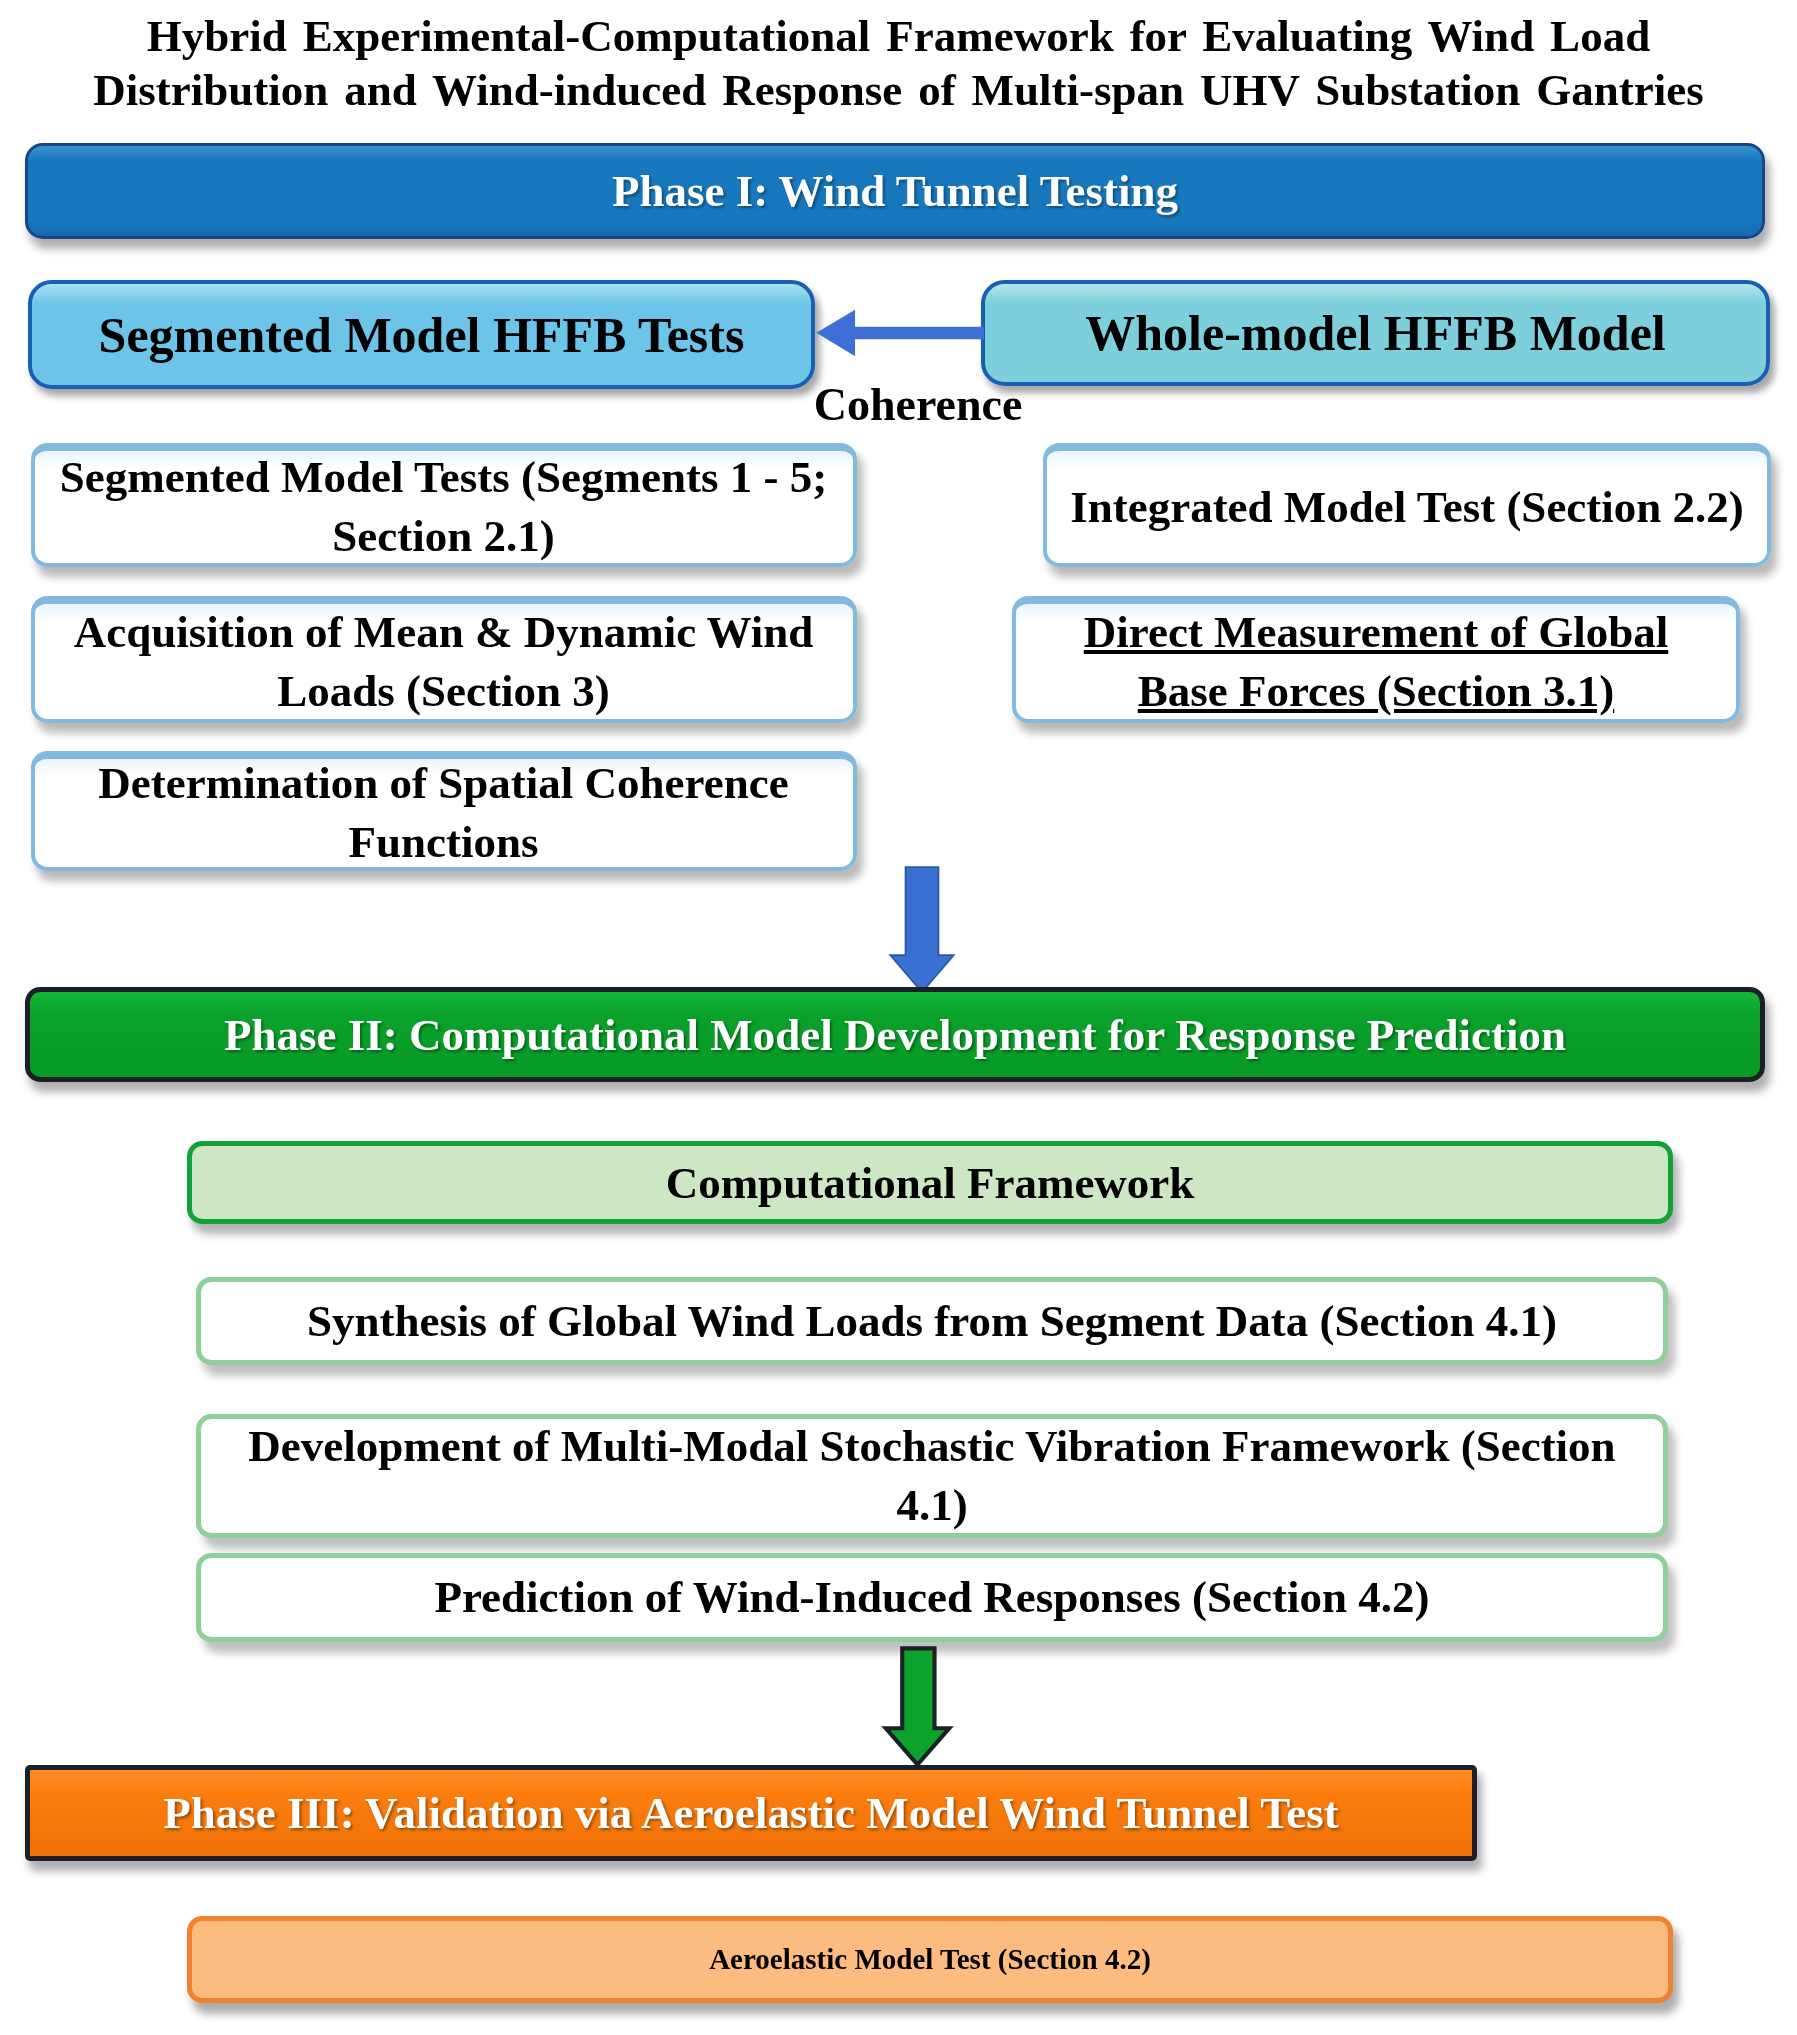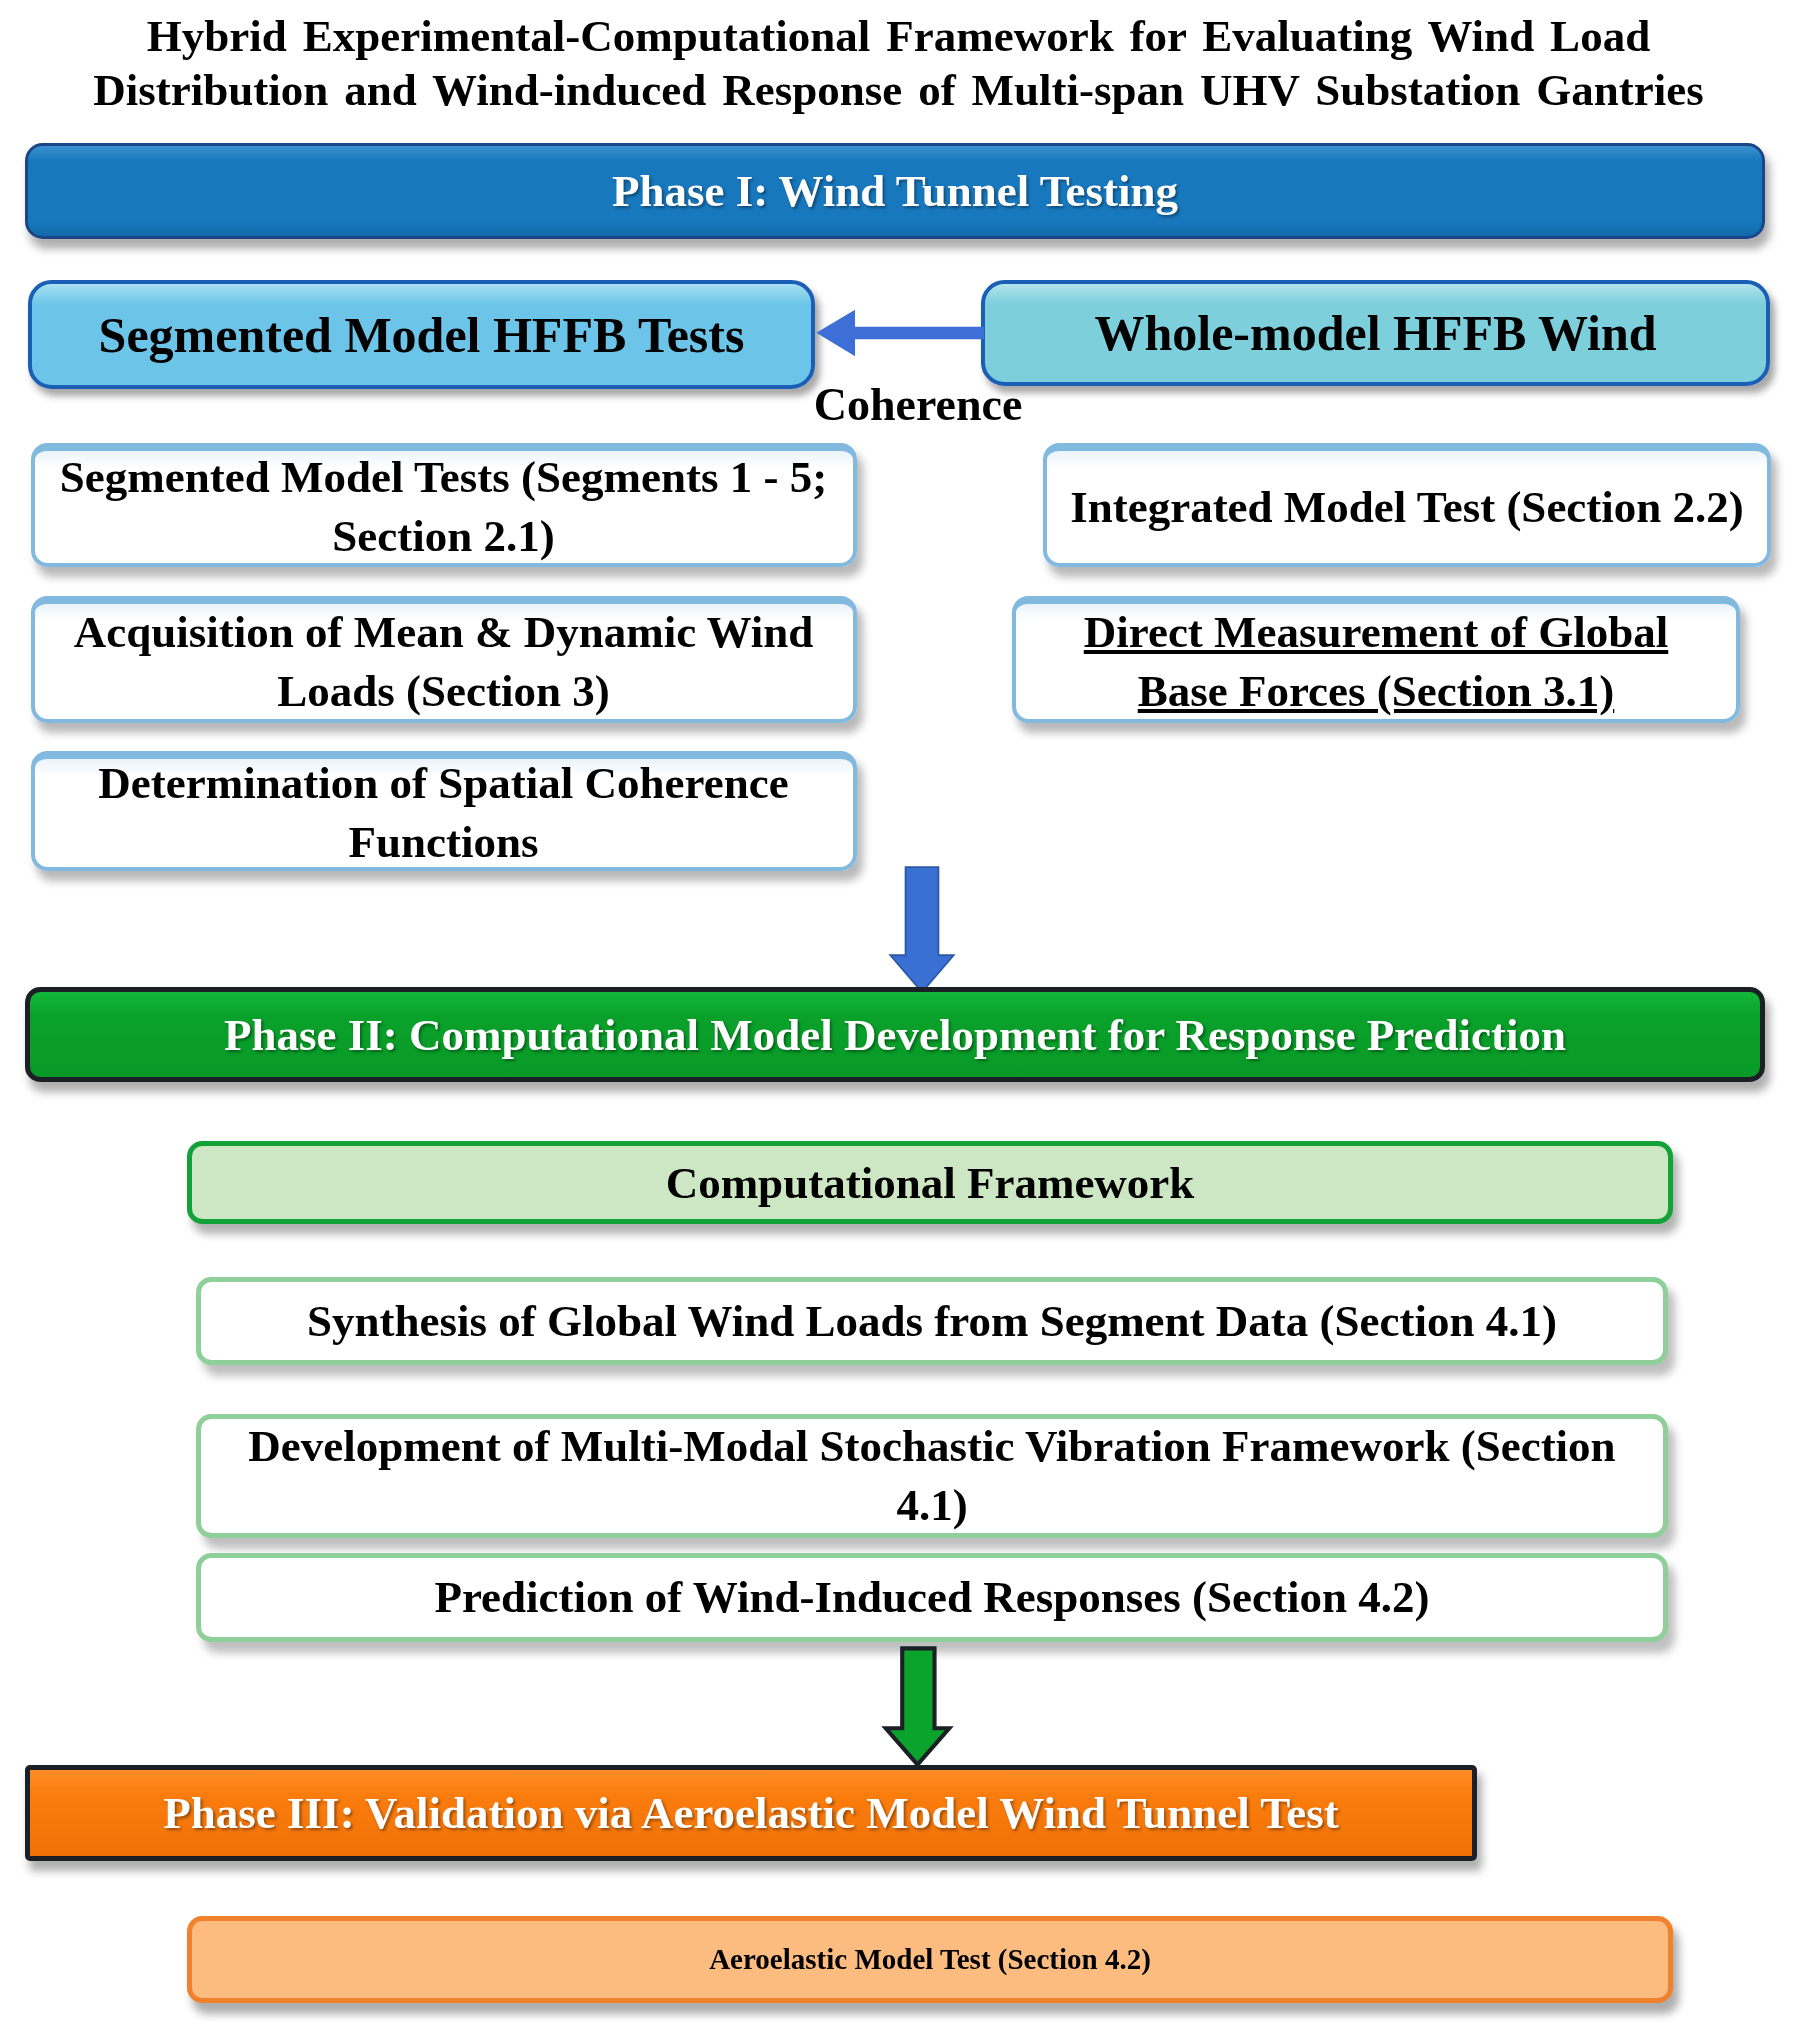--- a/index.html
+++ b/index.html
@@ -74,21 +74,21 @@
 <div class="canvas">
 
   <div class="abs title">
     <div>Hybrid Experimental-Computational Framework for Evaluating Wind Load</div>
     <div>Distribution and Wind-induced Response of Multi-span UHV Substation Gantries</div>
   </div>
 
   <div class="abs banner phase1">Phase I: Wind Tunnel Testing</div>
 
   <div class="abs box cyan cyanL">Segmented Model HFFB Tests</div>
-  <div class="abs box cyan cyanR">Whole-model HFFB Wind</div>
+  <div class="abs box cyan cyanR">Whole-model HFFB Model</div>
 
   <svg class="arrow" style="left:814px; top:305px;" width="170" height="56" viewBox="0 0 290 95">
     <polygon points="4,47 70,8 70,37 290,37 290,58 70,58 70,87" fill="#3E6FD6"></polygon>
   </svg>
   <div class="abs vlabel">Coherence</div>
 
   <div class="abs box wb r1l">Segmented Model Tests (Segments 1 - 5; Section 2.1)</div>
   <div class="abs box wb r1r">Integrated Model Test (Section 2.2)</div>
   <div class="abs box wb r2l">Acquisition of Mean &amp; Dynamic Wind Loads (Section 3)</div>
   <div class="abs box wb r2r">Direct Measurement of Global Base Forces (Section 3.1)</div>

